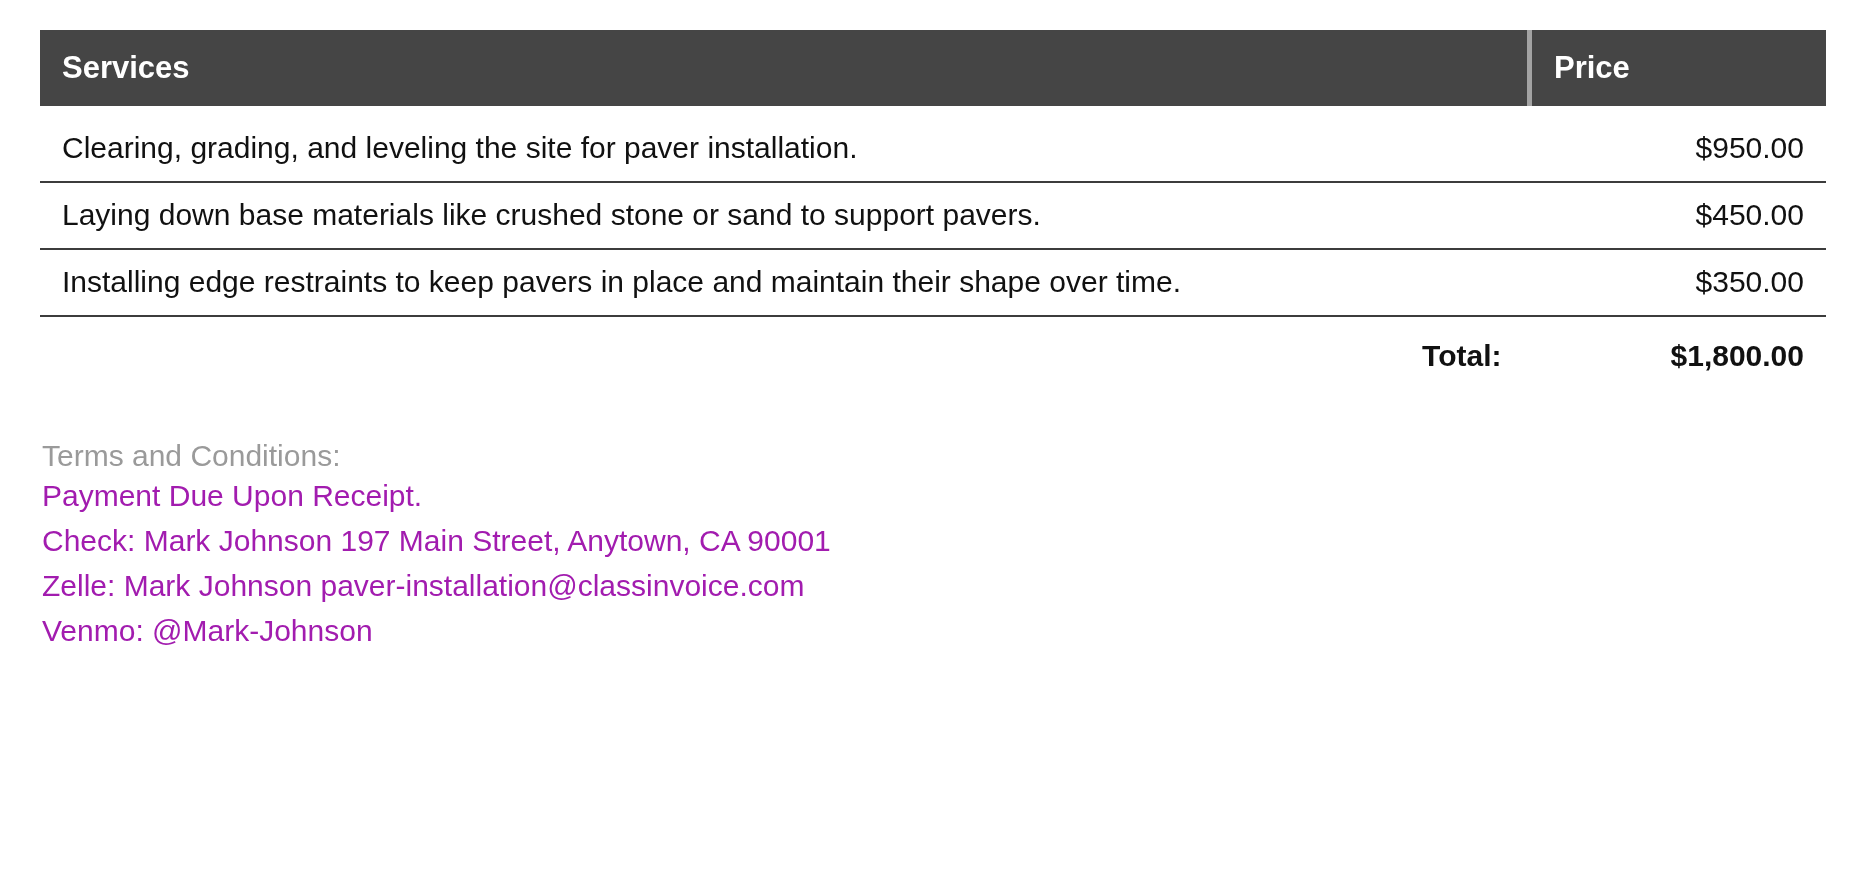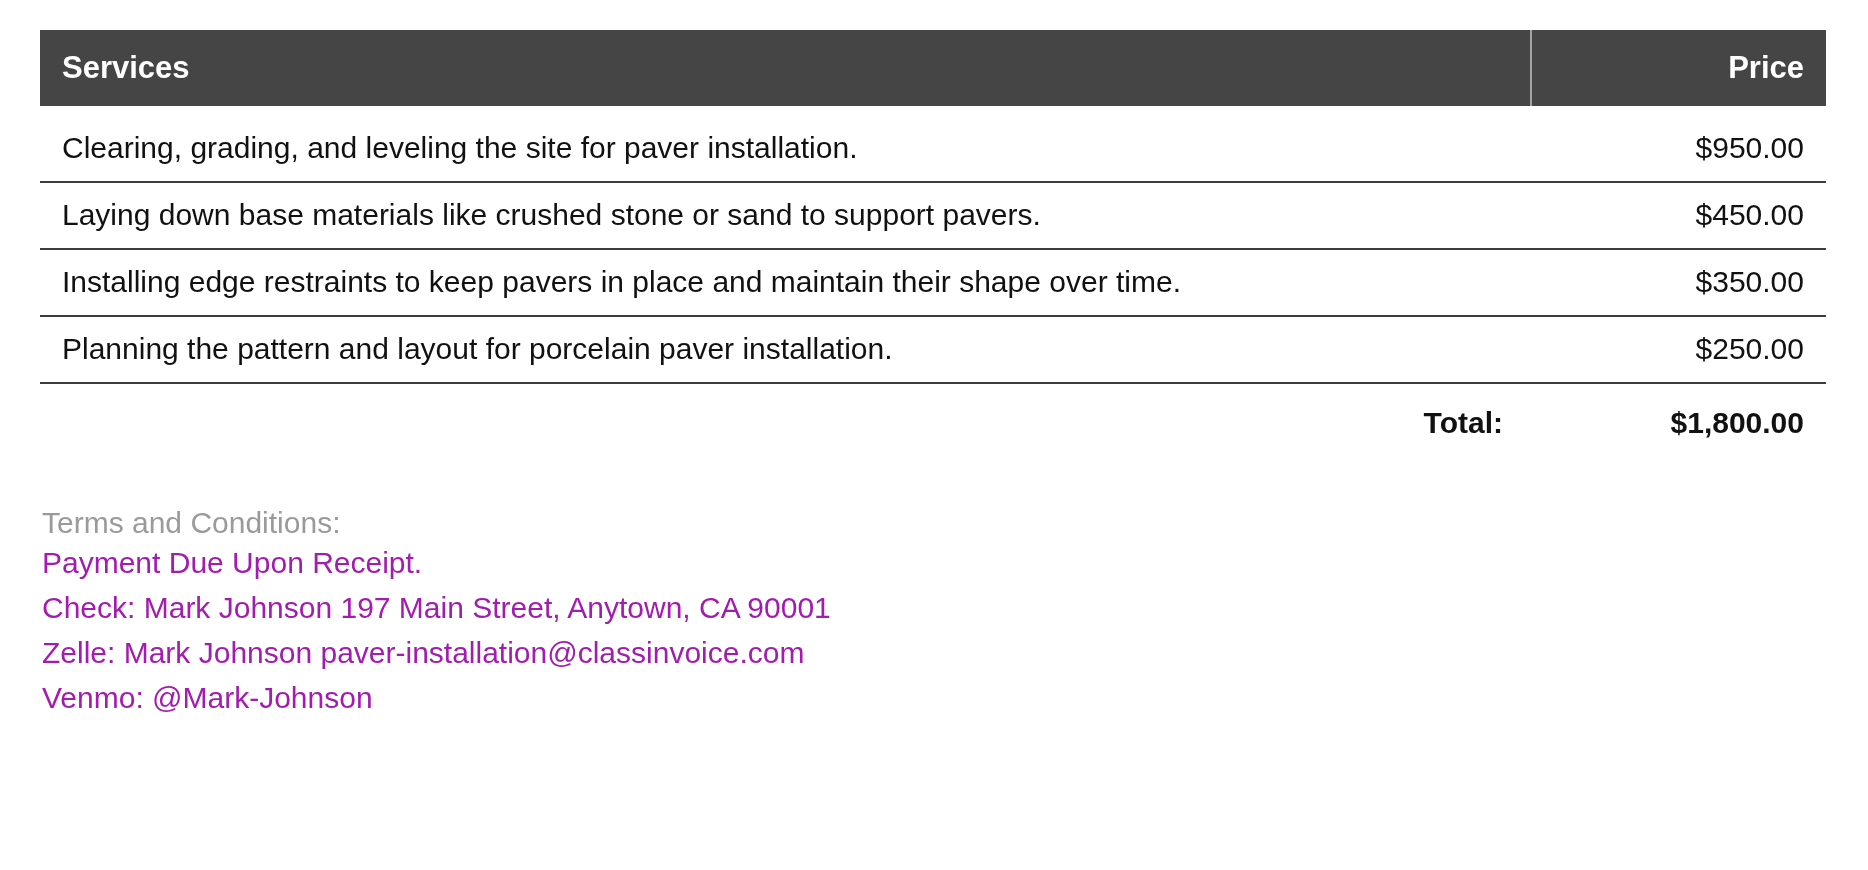--- a/index.html
+++ b/index.html
@@ -28,22 +28,21 @@
   table.invoice-table thead th {
     background: #454545;
     color: #ffffff;
     font-size: 31px;
     font-weight: bold;
     padding: 20px 22px;
     text-align: left;
     vertical-align: middle;
   }
   table.invoice-table thead th.price-head {
-    text-align: right;
-    border-left: 2px solid #a3a3a3;
+    border-left: 5px solid #a3a3a3;
     width: 250px;
   }
   table.invoice-table tbody td {
     font-size: 30px;
     padding: 15px 22px 16px 22px;
     border-bottom: 2px solid #3c3c3c;
     vertical-align: middle;
     color: #111111;
   }
   table.invoice-table tbody td.price-cell {
@@ -100,24 +99,20 @@
         <td class="price-cell">$950.00</td>
       </tr>
       <tr>
         <td class="service-cell">Laying down base materials like crushed stone or sand to support pavers.</td>
         <td class="price-cell">$450.00</td>
       </tr>
       <tr>
         <td class="service-cell">Installing edge restraints to keep pavers in place and maintain their shape over time.</td>
         <td class="price-cell">$350.00</td>
       </tr>
-      <tr>
-        <td class="service-cell">Planning the pattern and layout for porcelain paver installation.</td>
-        <td class="price-cell">$250.00</td>
-      </tr>
       <tr class="totals-row">
         <td class="total-label">Total:</td>
         <td class="total-value">$1,800.00</td>
       </tr>
     </tbody>
   </table>
 
   <div class="terms">
     <div class="terms-title">Terms and Conditions:</div>
     <div class="terms-line">Payment Due Upon Receipt.</div>

